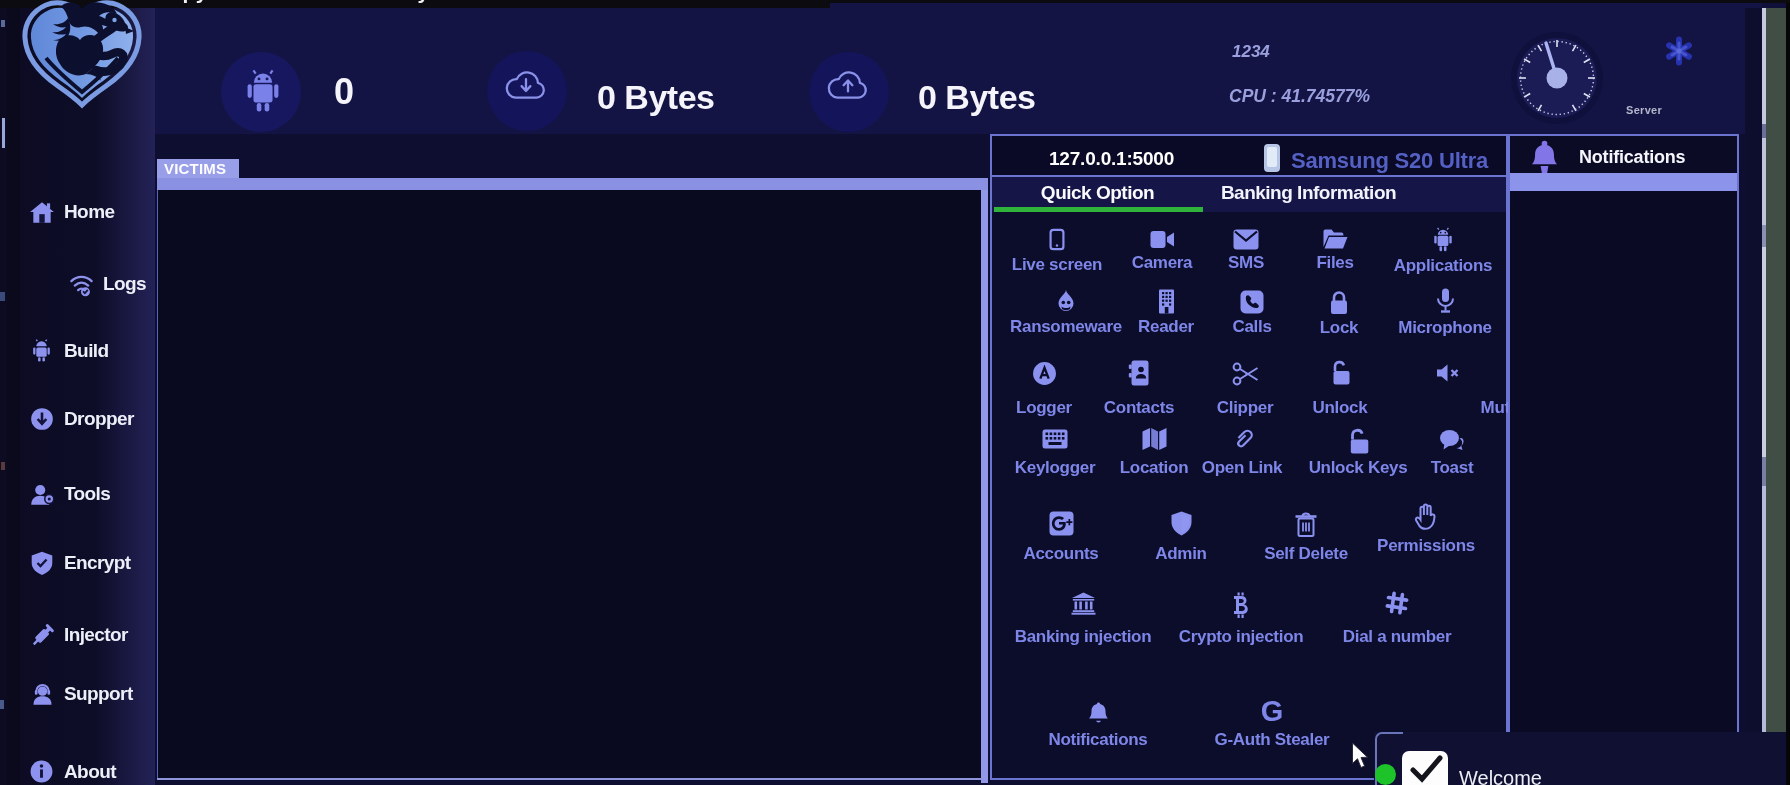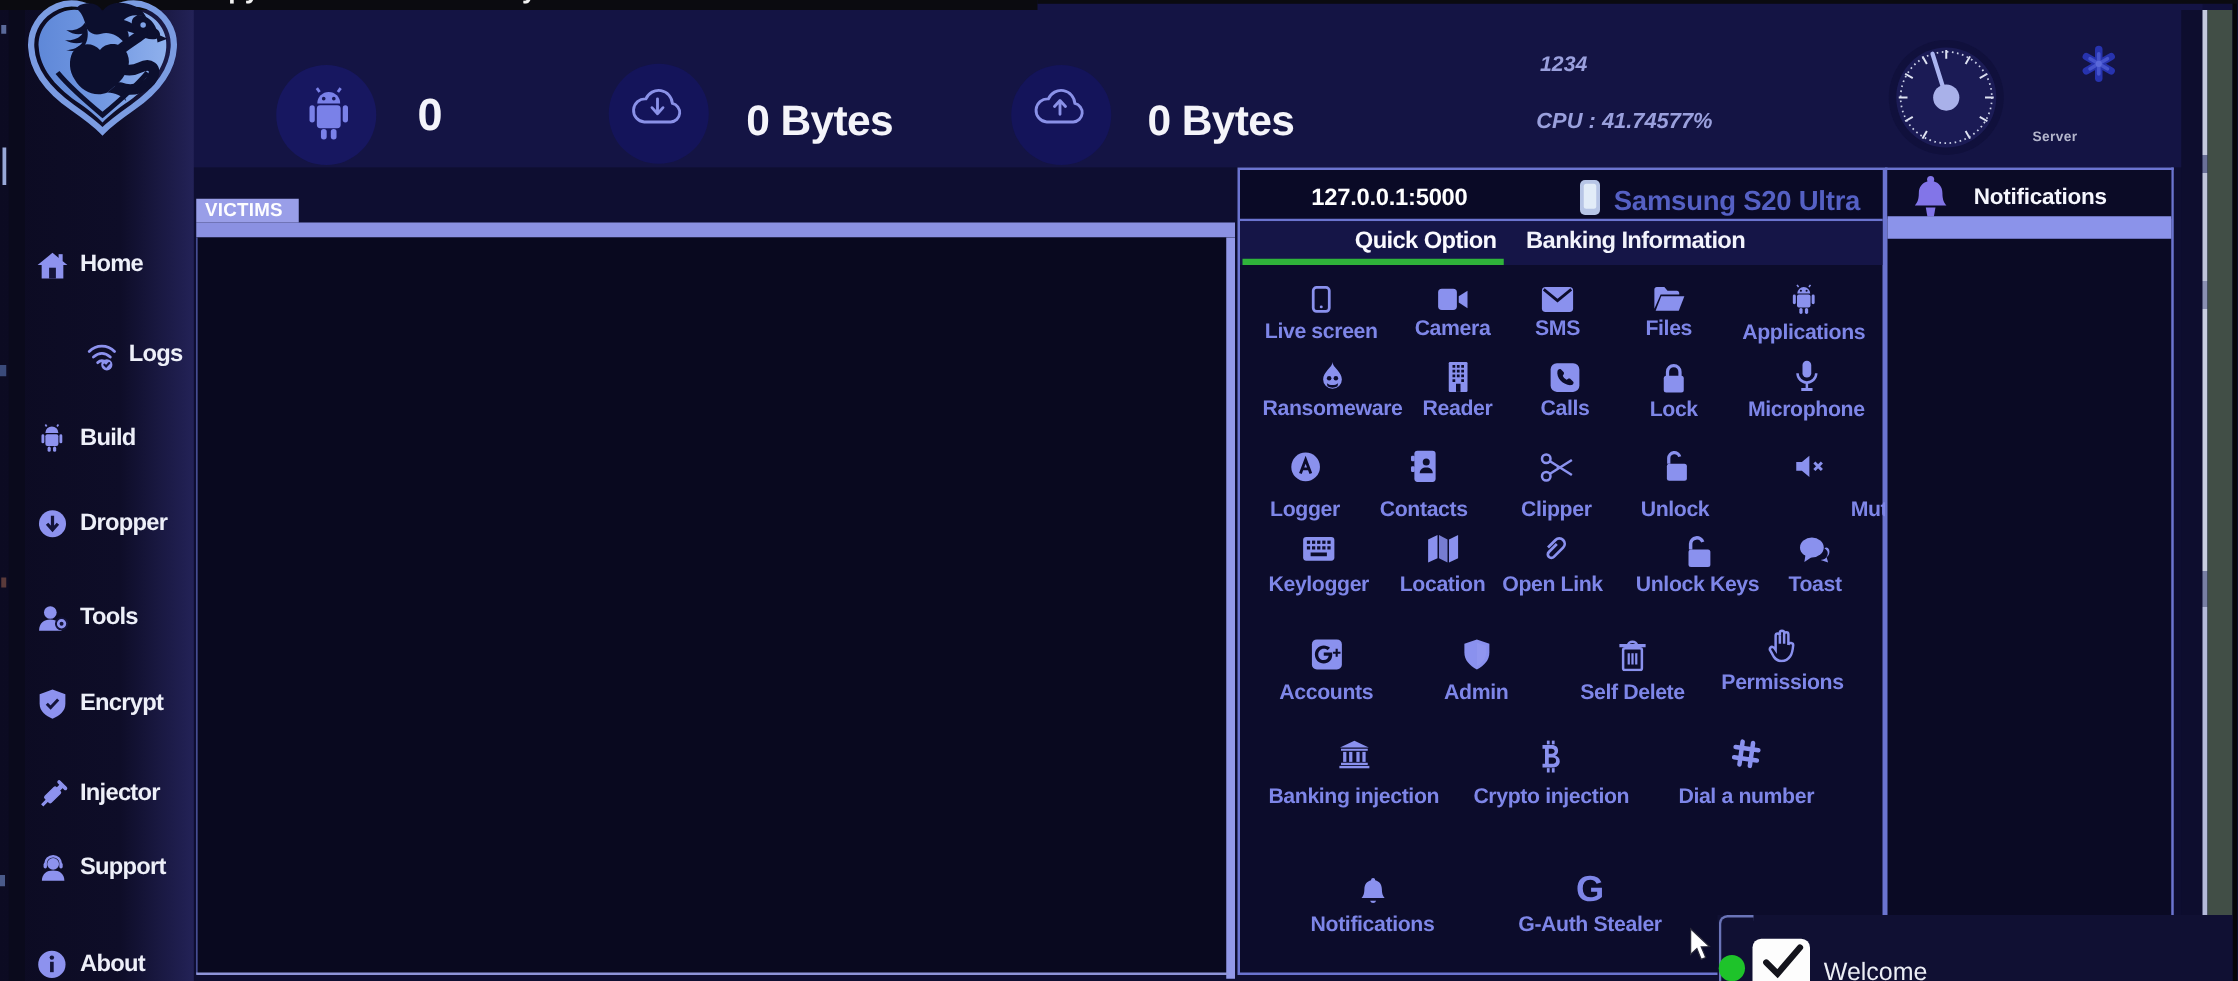--- a/index.html
+++ b/index.html
@@ -216,21 +216,21 @@
 <div class="abs" style="left:157px;top:778px;width:826px;height:2px;background:#8f95da;"></div>
 
 <div class="abs" id="client" style="left:990px;top:134px;width:518px;height:646px;border:2px solid #6b74d0;box-sizing:border-box;background:#0c0c2b;">
   <div class="abs" style="left:0;top:0;width:514px;height:39px;background:#0a0a26;"></div>
   <div class="abs b" style="left:57px;top:12px;font-size:19px;color:#ffffff;letter-spacing:-0.2px;">127.0.0.1:5000</div>
   <div class="abs" style="left:272px;top:8px;width:16px;height:28px;background:#b7c5e6;border-radius:4px;"></div>
   <div class="abs" style="left:275px;top:11px;width:10px;height:20px;background:#e2ecf8;border-radius:2px;"></div>
   <div class="abs b" style="left:299px;top:12px;font-size:22px;color:#5560c4;letter-spacing:-0.2px;">Samsung S20 Ultra</div>
   <div class="abs" style="left:0;top:39px;width:514px;height:2px;background:#6b74d0;"></div>
   <div class="abs" style="left:0;top:41px;width:514px;height:35px;background:#151547;"></div>
-  <div class="abs b" style="left:0;top:46px;width:211px;text-align:center;font-size:19px;color:#fafaff;letter-spacing:-0.5px;padding-left:43px;">Quick Option</div>
+  <div class="abs b" style="left:0;top:46px;width:211px;text-align:center;font-size:19px;color:#fafaff;letter-spacing:-0.5px;">Quick Option</div>
   <div class="abs b" style="left:211px;top:46px;width:211px;text-align:center;font-size:19px;color:#f2f3fc;letter-spacing:-0.5px;">Banking Information</div>
   <div class="abs" style="left:2px;top:71px;width:209px;height:5px;background:#2fb33a;"></div>
 </div>
 
 <div class="it" style="left:1057px;top:228px;"><svg width="22" height="24" viewBox="0 0 24 26" fill="none" stroke="#8a91ee" stroke-width="2.4">
       <rect x="5" y="2" width="14" height="21" rx="3"></rect>
       <circle cx="12" cy="19" r="1.3" fill="#8a91ee" stroke="none"></circle>
     </svg>Live screen</div>
 <div class="it" style="left:1162px;top:229px;"><svg width="25" height="21" viewBox="0 0 25 21" fill="#8a91ee">
       <rect x="0.5" y="2" width="15" height="17" rx="3"></rect>

